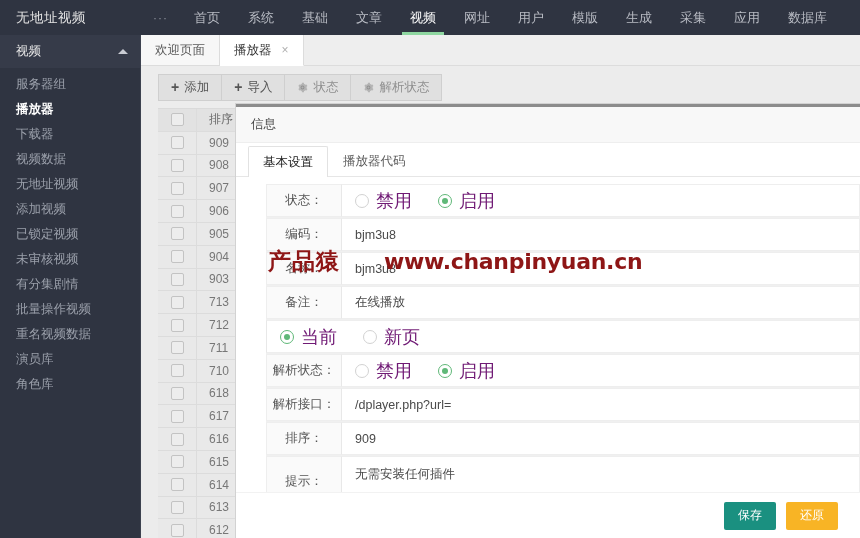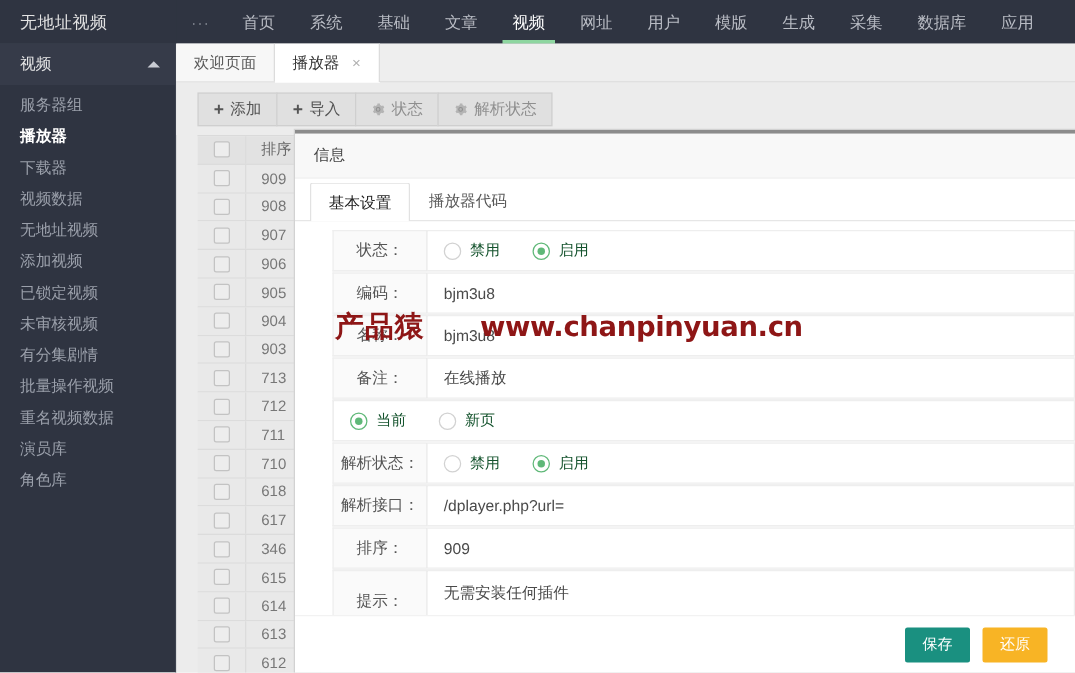--- a/index.html
+++ b/index.html
@@ -153,21 +153,21 @@
   .radio { display: flex; align-items: center; gap: 7px; cursor: pointer; }
   .dot {
     width: 14px; height: 14px; border-radius: 50%; border: 1px solid #d2d2d2;
     background: #fff; position: relative; display: inline-block;
   }
   .dot.on { border-color: #5FB878; }
   .dot.on::after {
     content: ""; position: absolute; left: 3px; top: 3px; width: 6px; height: 6px;
     border-radius: 50%; background: #5FB878;
   }
-  .rlabel { color: #14532d; font-size: 12px; }
+  .rlabel { color: #701a75; font-size: 18px; }
 
   .modal-foot {
     position: absolute; bottom: 0; left: 0; right: 0; height: 46px;
     display: flex; align-items: center; justify-content: flex-end;
     padding-right: 22px; gap: 10px; background: #fff;
     border-top: 1px solid #f2f2f2;
   }
   .mbtn {
     height: 28px; min-width: 52px; display: flex; align-items: center; justify-content: center;
     color: #fff; font-size: 12px; border-radius: 2px; cursor: pointer; padding: 0 14px;
@@ -200,22 +200,22 @@
         <div class="nav-item">首页</div>
         <div class="nav-item">系统</div>
         <div class="nav-item">基础</div>
         <div class="nav-item">文章</div>
         <div class="nav-item active">视频</div>
         <div class="nav-item">网址</div>
         <div class="nav-item">用户</div>
         <div class="nav-item">模版</div>
         <div class="nav-item">生成</div>
         <div class="nav-item">采集</div>
+        <div class="nav-item">应用</div>
         <div class="nav-item">数据库</div>
-        <div class="nav-item">应用</div>
       </div>
   </div>
 
   <div class="sidebar">
     <div class="side-head">
       <span>视频</span>
       <span class="chev"></span>
     </div>
     <div class="side-list" id="side-list">
         <div class="side-item">服务器组</div>
@@ -372,21 +372,21 @@
             <div class="cb-cell">
               <span class="cb"></span>
             </div>
             <div class="sort-cell">617</div>
             <div class="rest-cell"></div>
           </div>
           <div class="trow">
             <div class="cb-cell">
               <span class="cb"></span>
             </div>
-            <div class="sort-cell">346</div>
+            <div class="sort-cell">616</div>
             <div class="rest-cell"></div>
           </div>
           <div class="trow">
             <div class="cb-cell">
               <span class="cb"></span>
             </div>
             <div class="sort-cell">615</div>
             <div class="rest-cell"></div>
           </div>
           <div class="trow">

